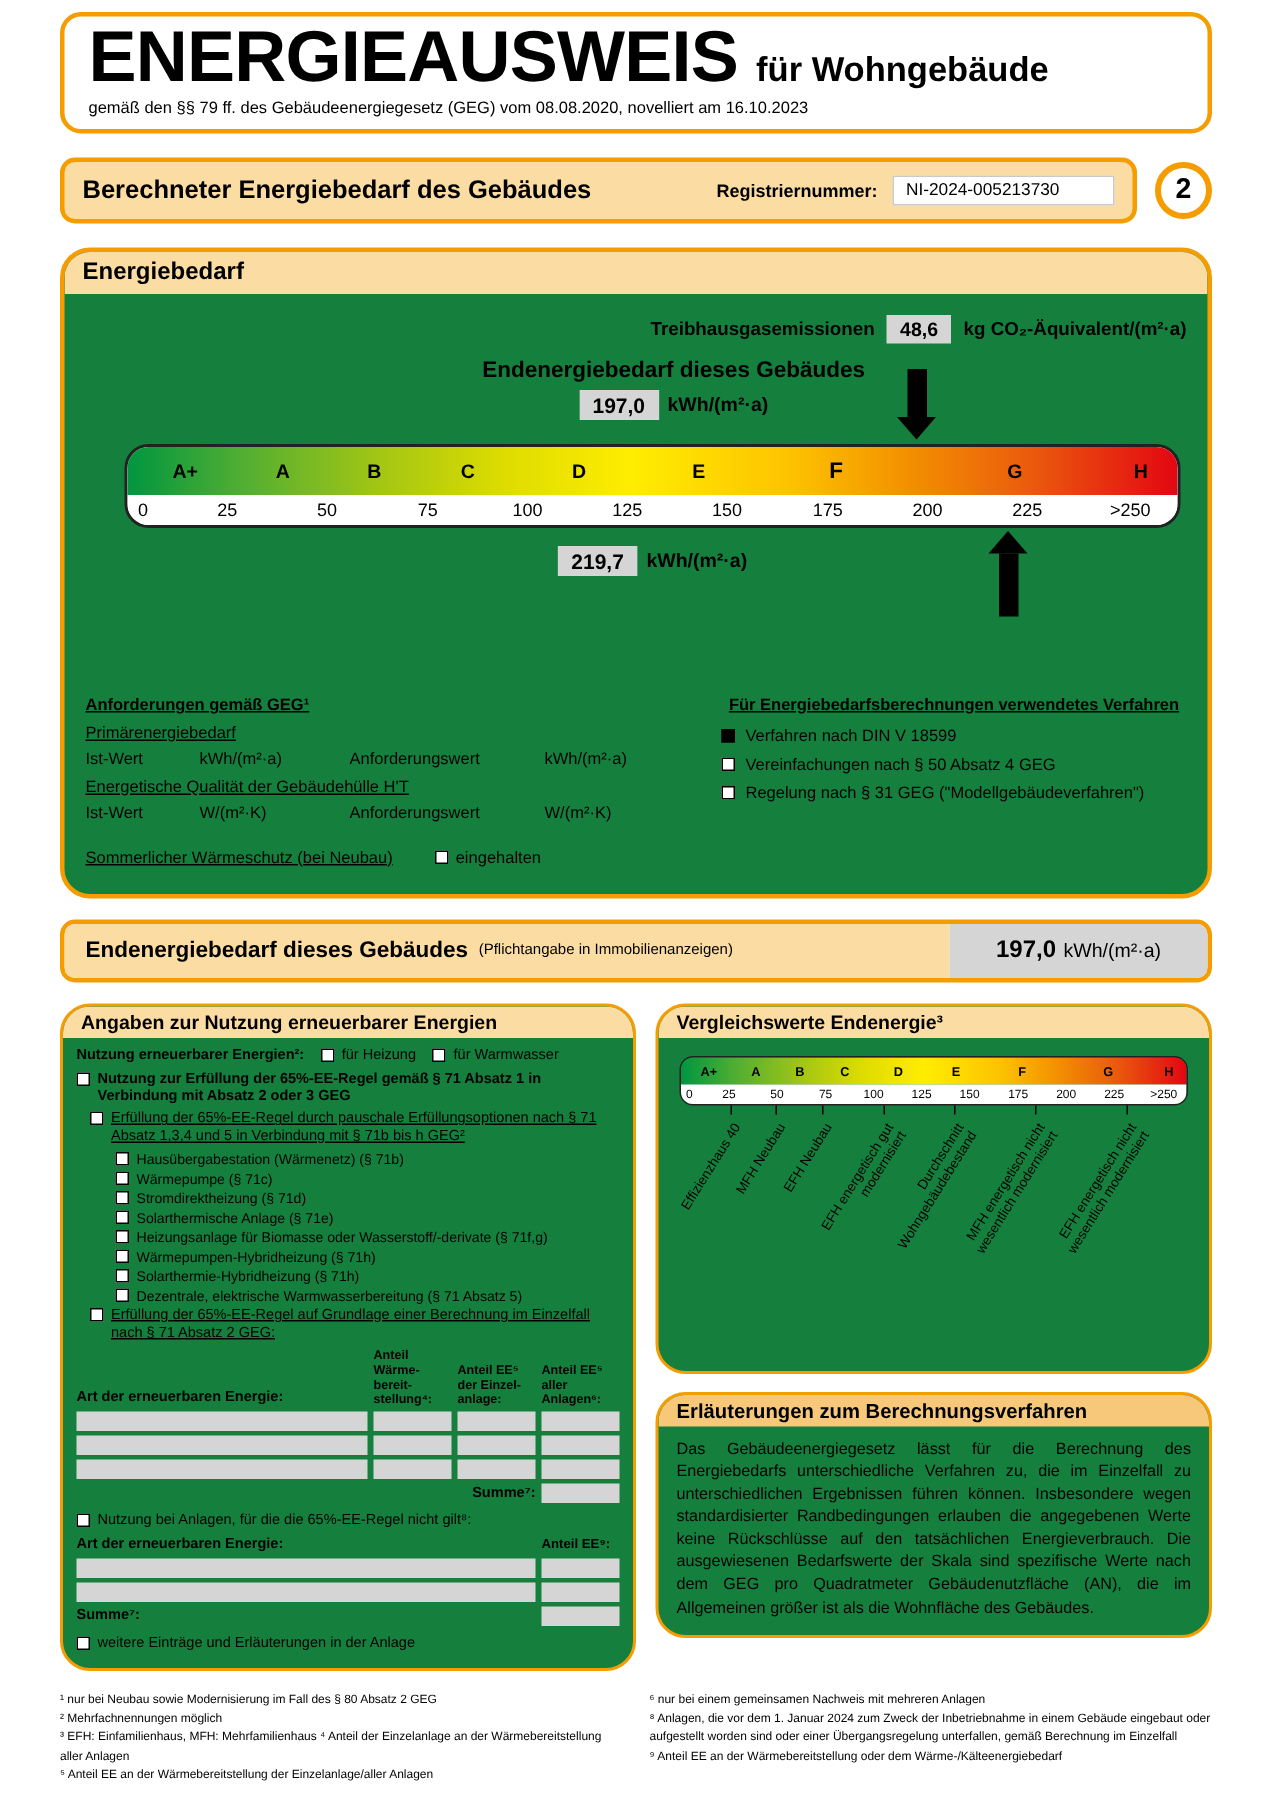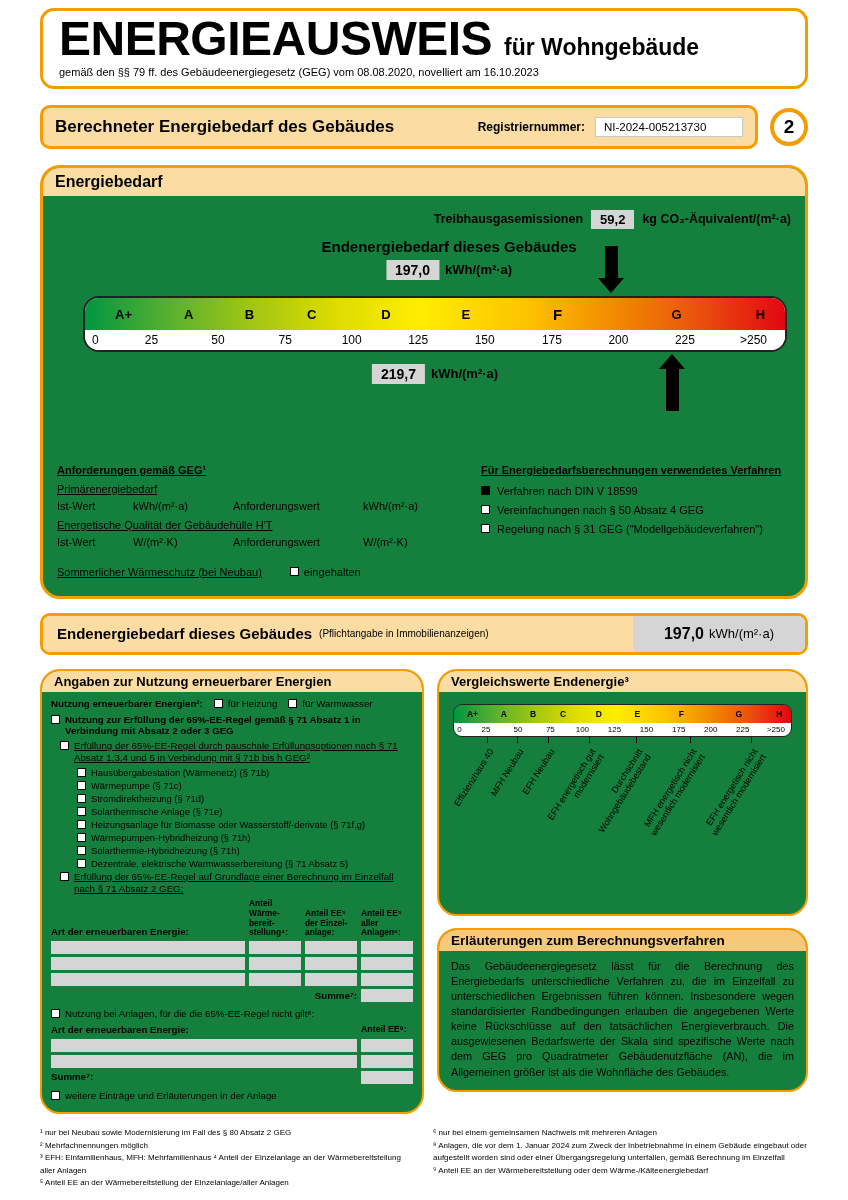--- a/index.html
+++ b/index.html
@@ -80,21 +80,21 @@
   .req-row{position:absolute;left:14px;right:14px;top:268px;display:flex;gap:24px;}
   .req-col{width:400px;flex:none;font-size:11px;}
   .req-title{font-weight:bold;text-decoration:underline;margin-bottom:7px;}
   .req-sub{text-decoration:underline;margin-bottom:5px;}
   .req-grid{display:grid;grid-template-columns:76px 100px 130px 90px;margin-bottom:7px;}
   .summer-row{display:flex;align-items:center;margin-top:18px;}
   .summer-gap{width:28px;flex:none;}
   .cb{display:inline-block;width:9px;height:9px;border:1px solid #000;flex:none;background:#fff;}
   .cb[data-checked="true"]{background:#000;}
   .verf-col{flex:1;font-size:11px;}
-  .verf-title{font-weight:bold;text-decoration:underline;margin-bottom:9px;}
+  .verf-title{font-weight:bold;text-decoration:underline;margin-bottom:9px;text-align:center;}
   .verf-item{display:flex;align-items:center;gap:7px;margin-bottom:7px;}
 
   
   .end-banner{display:flex;border:3px solid var(--orange);border-radius:10px;overflow:hidden;
               margin-top:14px;height:42px;}
   .end-banner-left{flex:1;background:var(--lorange);display:flex;align-items:center;gap:7px;padding:0 14px;}
   .end-banner-label{font-size:15px;font-weight:bold;}
   .end-banner-note{font-size:10px;}
   .end-banner-value{width:172px;flex:none;background:var(--gray);display:flex;align-items:center;
                     justify-content:center;gap:5px;}
@@ -172,21 +172,21 @@
     </div>
     <div class="page-circle">2</div>
   </div>
 
   <section class="box eb-box">
     <div class="box-header">Energiebedarf</div>
     <div class="eb-content">
 
       <div class="ghg-row">
         <span class="ghg-label">Treibhausgasemissionen</span>
-        <span class="value-box">59,2</span>
+        <span class="value-box">48,6</span>
         <span class="ghg-unit">kg CO₂-Äquivalent/(m²·a)</span>
       </div>
 
       <div class="scale-zone">
 
         <div class="end-block">
           <div class="end-label">Endenergiebedarf dieses Gebäudes</div>
           <div class="val-row">
             <span class="value-box">197,0</span>
             <span class="unit">kWh/(m²·a)</span>

